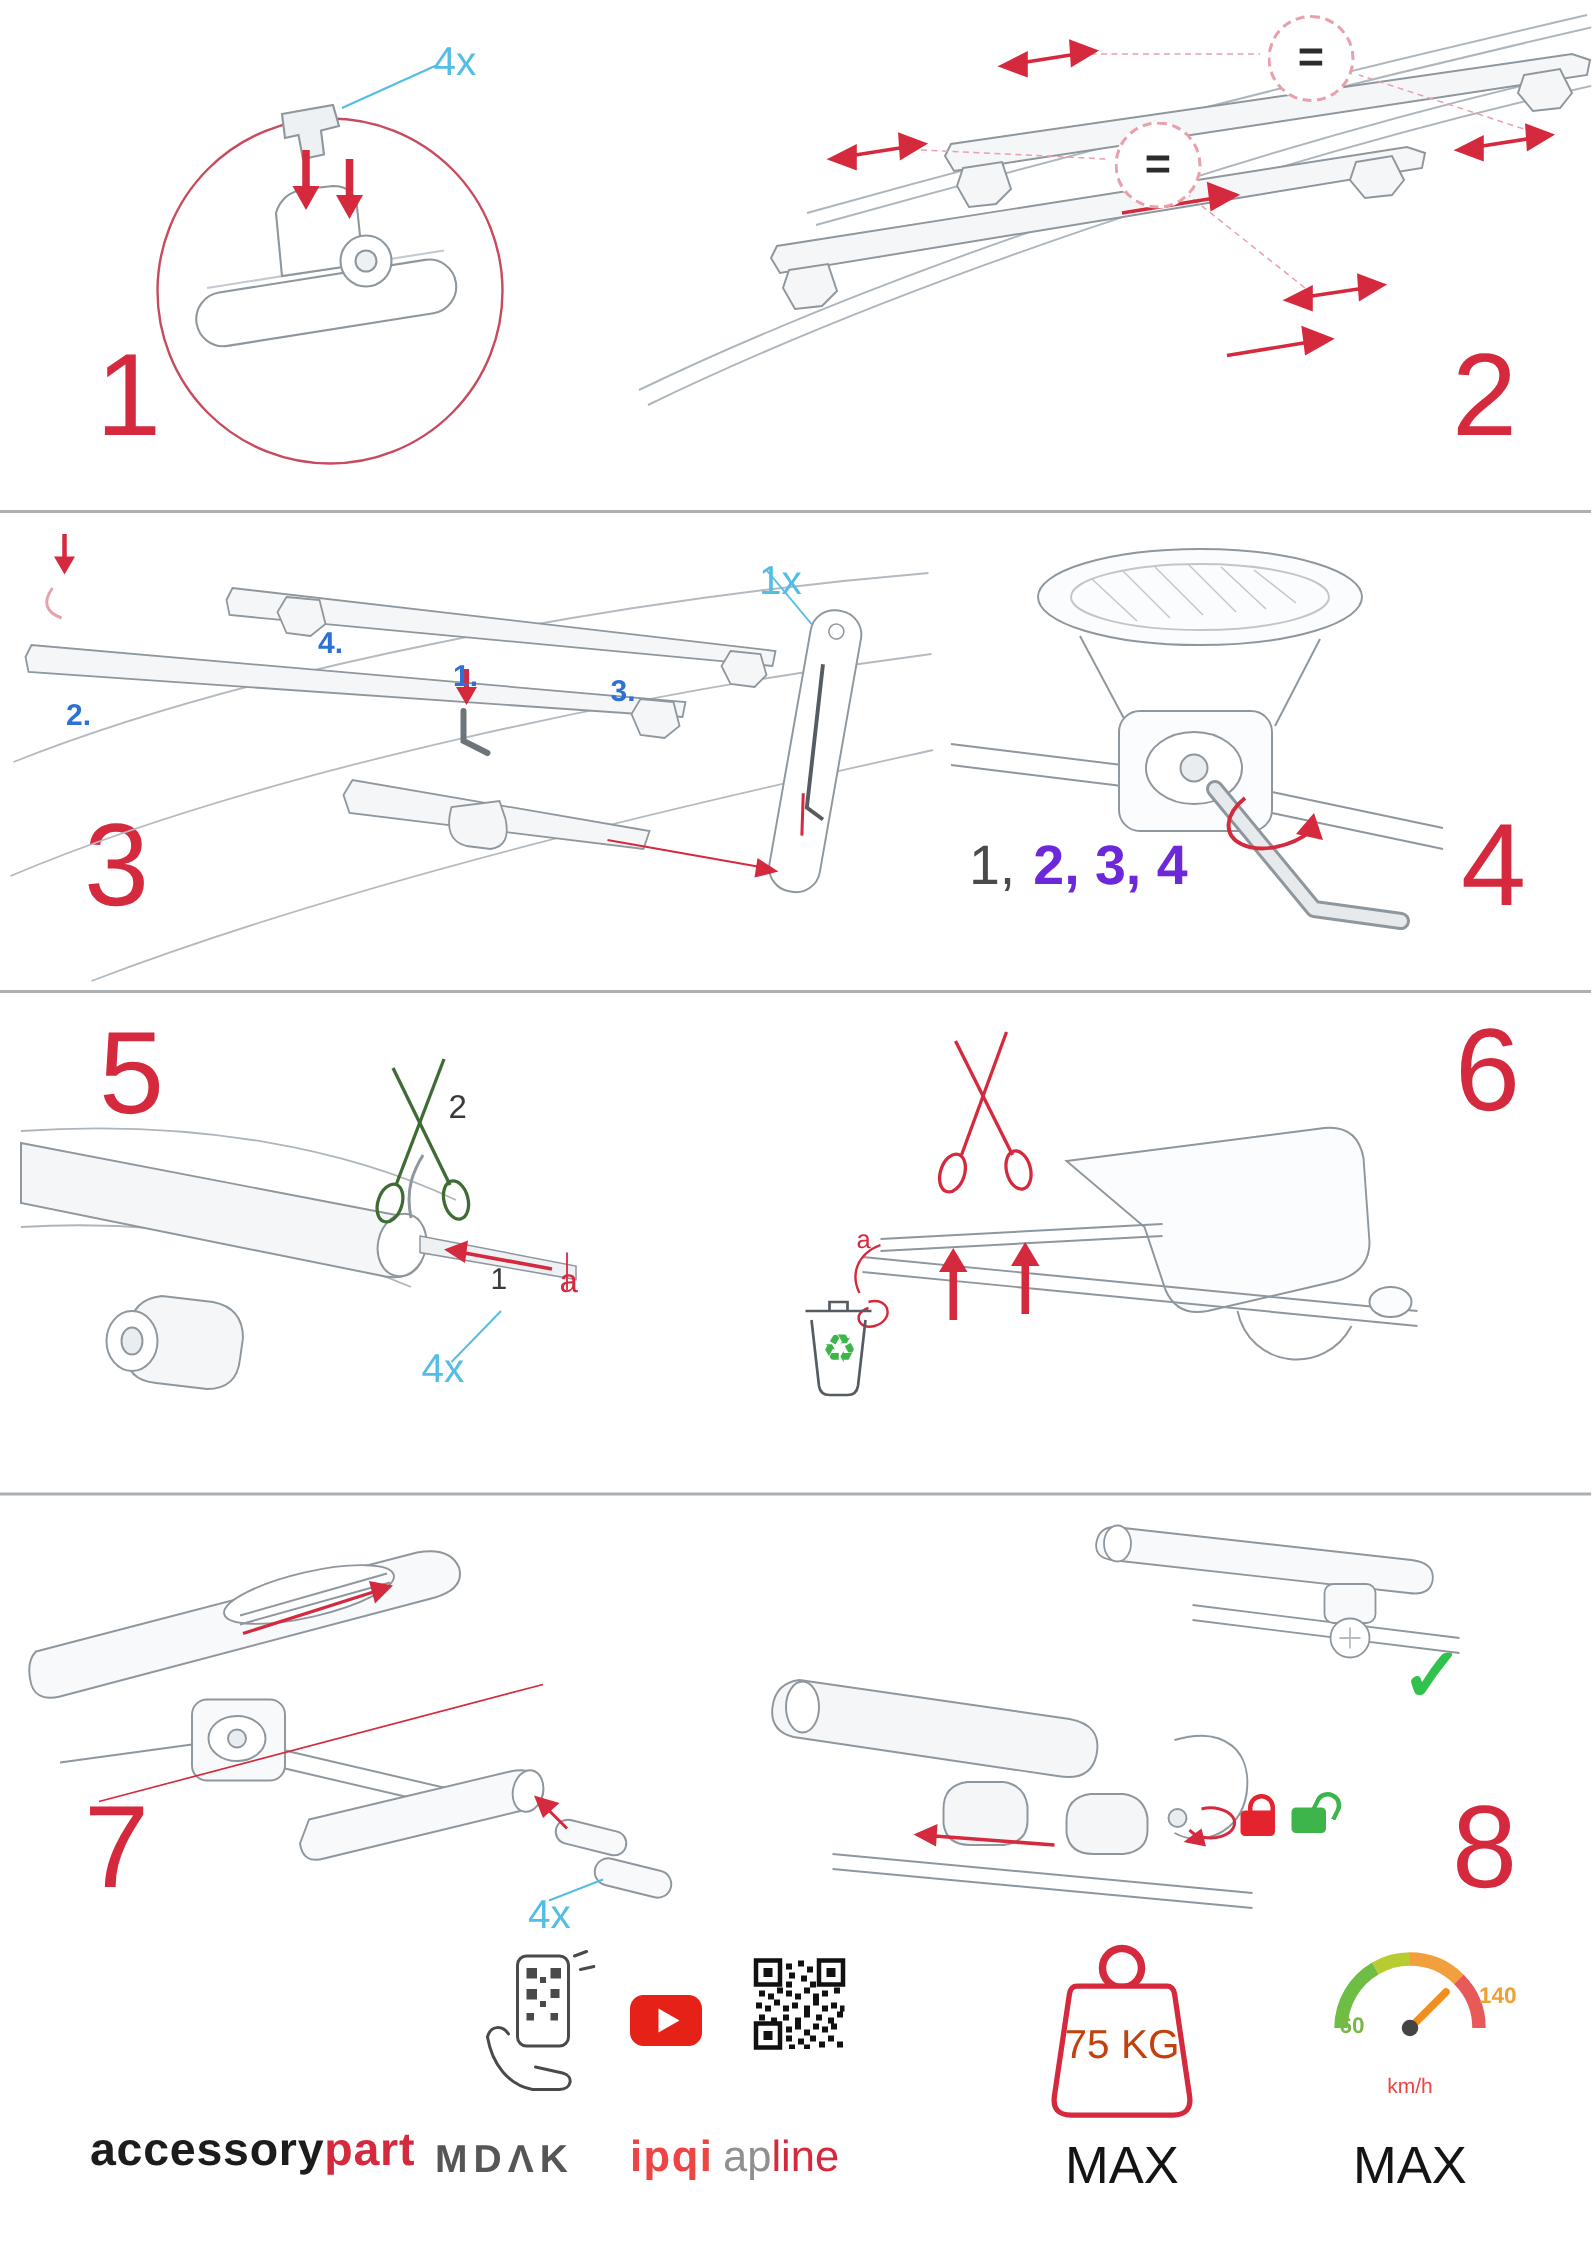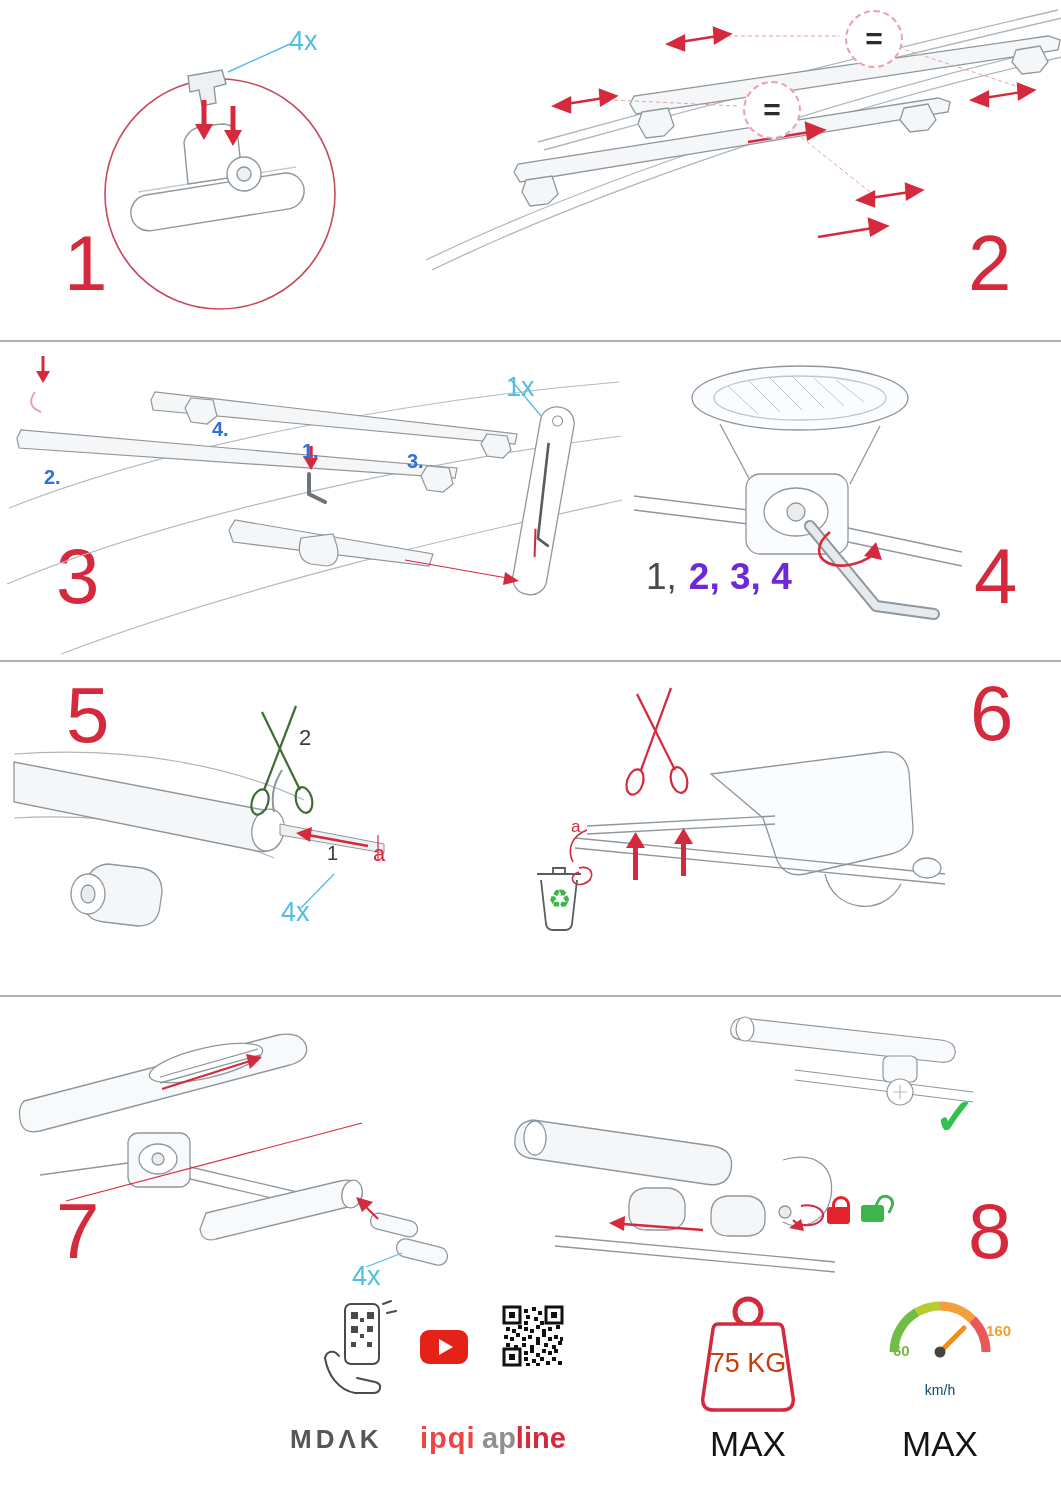--- a/index.html
+++ b/index.html
@@ -28,28 +28,28 @@
   .lock.red{color:#e5232e;}
   .lock.green{color:#3db54a;}
   .lock.open .shackle{left:13px;top:-4px;transform:rotate(26deg);transform-origin:left bottom;}
   
   .product{position:absolute;font-size:54px;font-weight:bold;color:#27275f;letter-spacing:1px;}
   .brandline{position:absolute;font-size:31px;font-weight:bold;letter-spacing:0.5px;}
   .brandline .b1{color:#1c1c1c;}
   .brandline .b2{color:#d5293d;}
   .logo-mdak{position:absolute;font-size:26px;font-weight:bold;color:#565656;letter-spacing:4px;}
   .logo-ipqi{position:absolute;font-size:29px;font-weight:bold;color:#ef4444;letter-spacing:1px;}
-  .logo-apline{position:absolute;font-size:29px;font-weight:bold;}
+  .logo-apline{position:absolute;font-size:29px;font-weight:normal;}
   .logo-apline .b1{color:#909090;}
   .logo-apline .b2{color:#d5293d;}
   .weight-value{position:absolute;width:120px;text-align:center;color:#c2410c;font-size:27px;}
   .max-label{position:absolute;width:120px;text-align:center;color:#141414;font-size:35px;}
   .speed-low{position:absolute;font-size:15px;font-weight:bold;color:#7ab648;margin-top:44px;}
   .speed-high{position:absolute;font-size:15px;font-weight:bold;color:#f0a030;}
-  .speed-unit{position:absolute;width:124px;text-align:center;font-size:14px;color:#0c4a6e;}
+  .speed-unit{position:absolute;width:124px;text-align:center;font-size:14px;color:#ef4444;}
 </style>
 </head>
 <body>
 
 <div class="page">
 
   <div class="divider" style="top:340px"></div>
   <div class="divider" style="top:660px"></div>
   <div class="divider" style="top:995px"></div>
 
@@ -337,20 +337,23 @@
   <div class="lbl check" style="left:934px;top:1092px">✓</div>
   <div class="lock red" style="left:827px;top:1196px">
     <span class="shackle"></span>
     <span class="body"></span>
   </div>
   <div class="lock green open" style="left:861px;top:1194px">
     <span class="shackle"></span>
     <span class="body"></span>
   </div>
 
+  <div class="brandline" style="left:60px;top:1415px">
+    <span class="b1">accessory</span><span class="b2">part</span>
+  </div>
 
   <svg class="abs" style="left:315px;top:1300px" width="82" height="100" viewBox="0 0 82 100">
     <g stroke="#4a4a4a" fill="#fff" stroke-width="2">
       <rect x="30" y="4" width="34" height="60" rx="6"></rect>
     </g>
     <path fill="#4a4a4a" d="M36 12h7v7h-7z M52 12h7v7h-7z M36 26h7v7h-7z M52 26h6v6h-6z M45 18h4v4h-4z M45 34h4v4h-4z M36 42h5v5h-5z M52 42h5v5h-5z"></path>
     <g stroke="#4a4a4a" fill="none" stroke-width="2" stroke-linecap="round">
       <path d="M10 58 C13 76 24 90 40 93 L58 93 C66 93 68 84 60 82 L42 78"></path>
       <path d="M10 58 C12 50 20 50 24 56"></path>
       <path d="M68 4 l8 -3 M72 13 l9 -2"></path>
@@ -387,17 +390,17 @@
 
   <svg class="abs" style="left:878px;top:1288px" width="124" height="112" viewBox="0 0 124 112">
     <path d="M16 64 A46 46 0 0 1 39 24.2" fill="none" stroke="#6fbe44" stroke-width="9"></path>
     <path d="M39 24.2 A46 46 0 0 1 62 18" fill="none" stroke="#b8cc32" stroke-width="9"></path>
     <path d="M62 18 A46 46 0 0 1 94.5 31.5" fill="none" stroke="#f2a03d" stroke-width="9"></path>
     <path d="M94.5 31.5 A46 46 0 0 1 108 64" fill="none" stroke="#e8595a" stroke-width="9"></path>
     <line x1="62" y1="64" x2="86" y2="40" stroke="#ef8f1f" stroke-width="5" stroke-linecap="round"></line>
     <circle cx="62" cy="64" r="5.5" fill="#444"></circle>
   </svg>
   <div class="speed-low" style="left:893px;top:1298px">60</div>
-  <div class="speed-high" style="left:986px;top:1322px">160</div>
+  <div class="speed-high" style="left:986px;top:1322px">140</div>
   <div class="speed-unit" style="left:878px;top:1382px">km/h</div>
   <div class="max-label" style="left:878px;top:1424px;width:124px">MAX</div>
 
 </div>
 
 </body></html>

